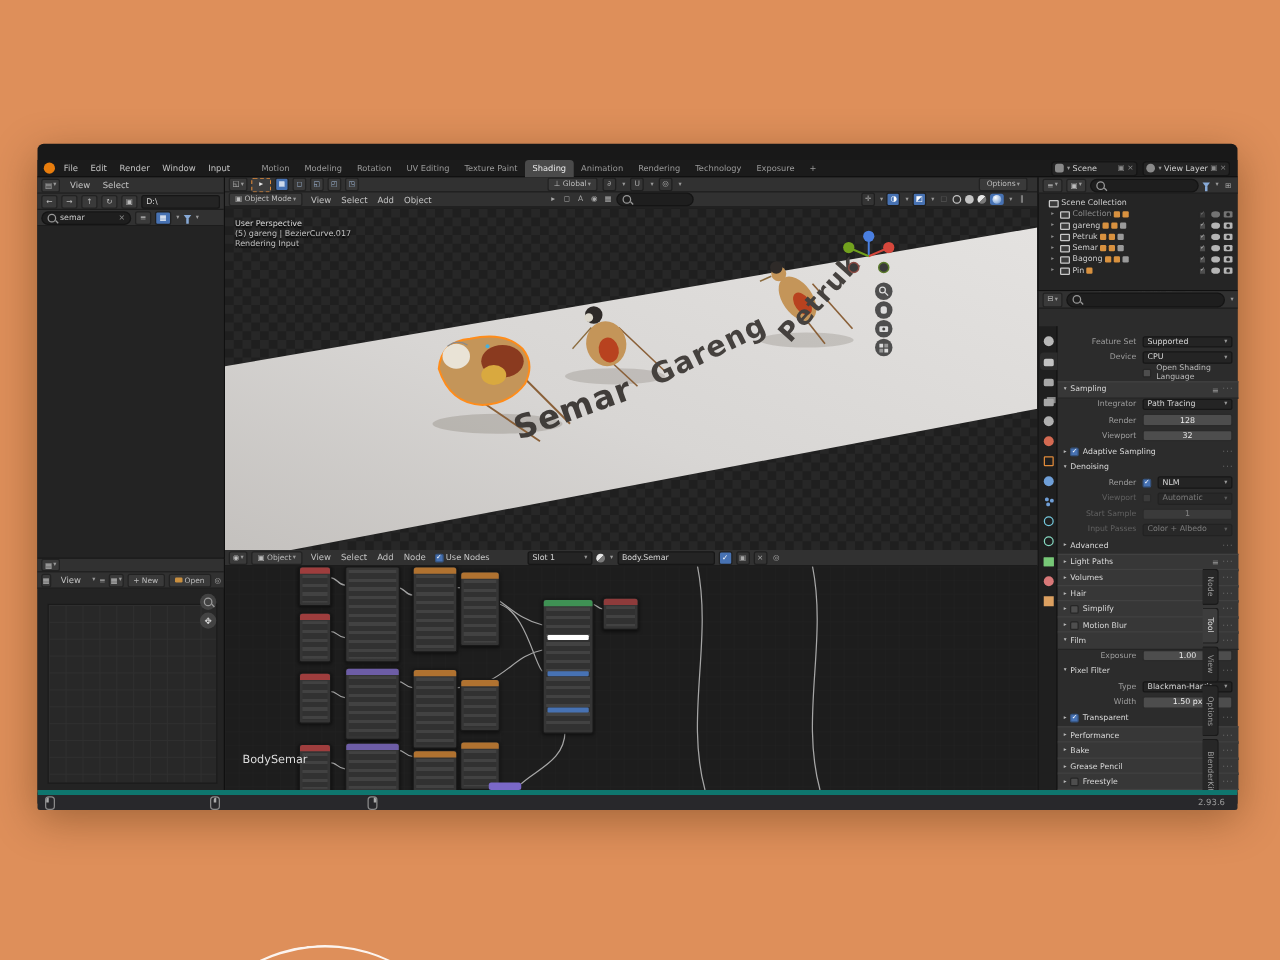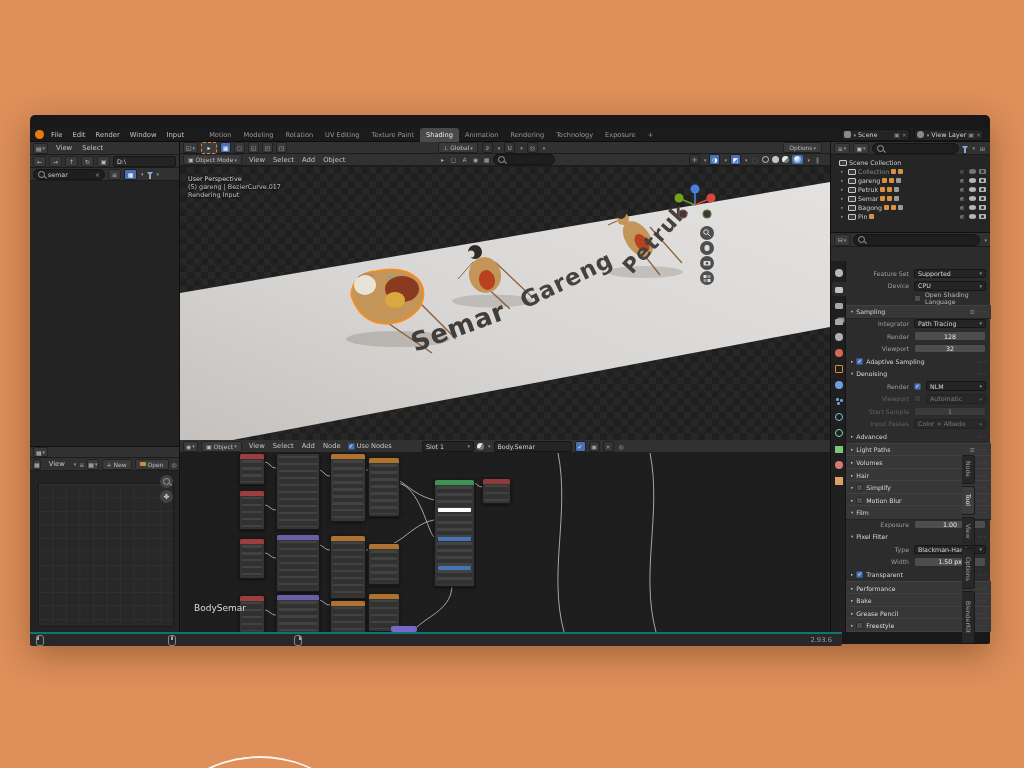--- a/index.html
+++ b/index.html
@@ -41,21 +41,21 @@
   .searchfld{background:#1e1e1e;border:1px solid #141414;border-radius:6px;display:flex;align-items:center;gap:3px;padding:0 4px;color:#cfcfcf;font-size:6.3px}
   .lock{width:5px;height:4px;background:#8f8f8f;position:relative;border-radius:0.5px}
   .lock::before{content:"";position:absolute;width:3px;height:3px;border:1px solid #8f8f8f;border-bottom:none;border-radius:2px 2px 0 0;top:-3.5px;left:0.5px}
   
   #file-browser{position:absolute;left:0;top:27px;width:150px;height:305px;background:#242424;border-right:1px solid #101010;border-bottom:1px solid #101010;box-sizing:border-box}
   #image-editor{position:absolute;left:0;top:332px;width:150px;height:185px;background:#232323;border-right:1px solid #101010;box-sizing:border-box}
   #viewport{position:absolute;left:150px;top:27px;width:650px;height:298px;background:#1e1e1e;border-bottom:1px solid #101010;box-sizing:border-box}
   #shader{position:absolute;left:150px;top:325px;width:650px;height:192px;background:#1d1d1d;box-sizing:border-box}
   #outliner{position:absolute;left:800px;top:27px;width:160px;height:91px;background:#252525;border-left:1px solid #101010;border-bottom:1px solid #101010;box-sizing:border-box}
   #properties{position:absolute;left:800px;top:118px;width:160px;height:399px;background:#2c2c2c;border-left:1px solid #101010;box-sizing:border-box}
-  #statusbar{position:absolute;left:0;top:517px;width:812px;height:12px;background:#28282b;border-top:2px solid #0f766e;display:flex;align-items:center;border-radius:0 0 2px 2px}
+  #statusbar{position:absolute;left:0;top:517px;width:960px;height:12px;background:#28282b;border-top:4px solid #0f766e;display:flex;align-items:center;border-radius:0 0 2px 2px}
   
   .fbrow{height:13px;padding:0 3px;gap:3px}
   .navbtn{width:11px;height:9px}
   
   .vprow{position:relative;height:12px;padding:0 3px;gap:3px;font-size:6.6px}
   .vprow .mitem{padding:0 4px}
   .toolbtn{width:14px;height:10px;border:1px dashed #e08a3a;border-radius:2px;background:#3d3d3d;color:#e8e8e8;display:inline-flex;align-items:center;justify-content:center;font-size:6px}
   .modeicon{width:9px;height:9px;border-radius:2px;background:#3a3a3a;border:1px solid #222;display:inline-flex;align-items:center;justify-content:center;font-size:5.5px;color:#9fb8d8}
   .modeicon.on{background:#4772b3;color:#fff}
   .ic{width:9px;height:9px;display:inline-flex;align-items:center;justify-content:center;font-size:6px;color:#a8a8a8}

